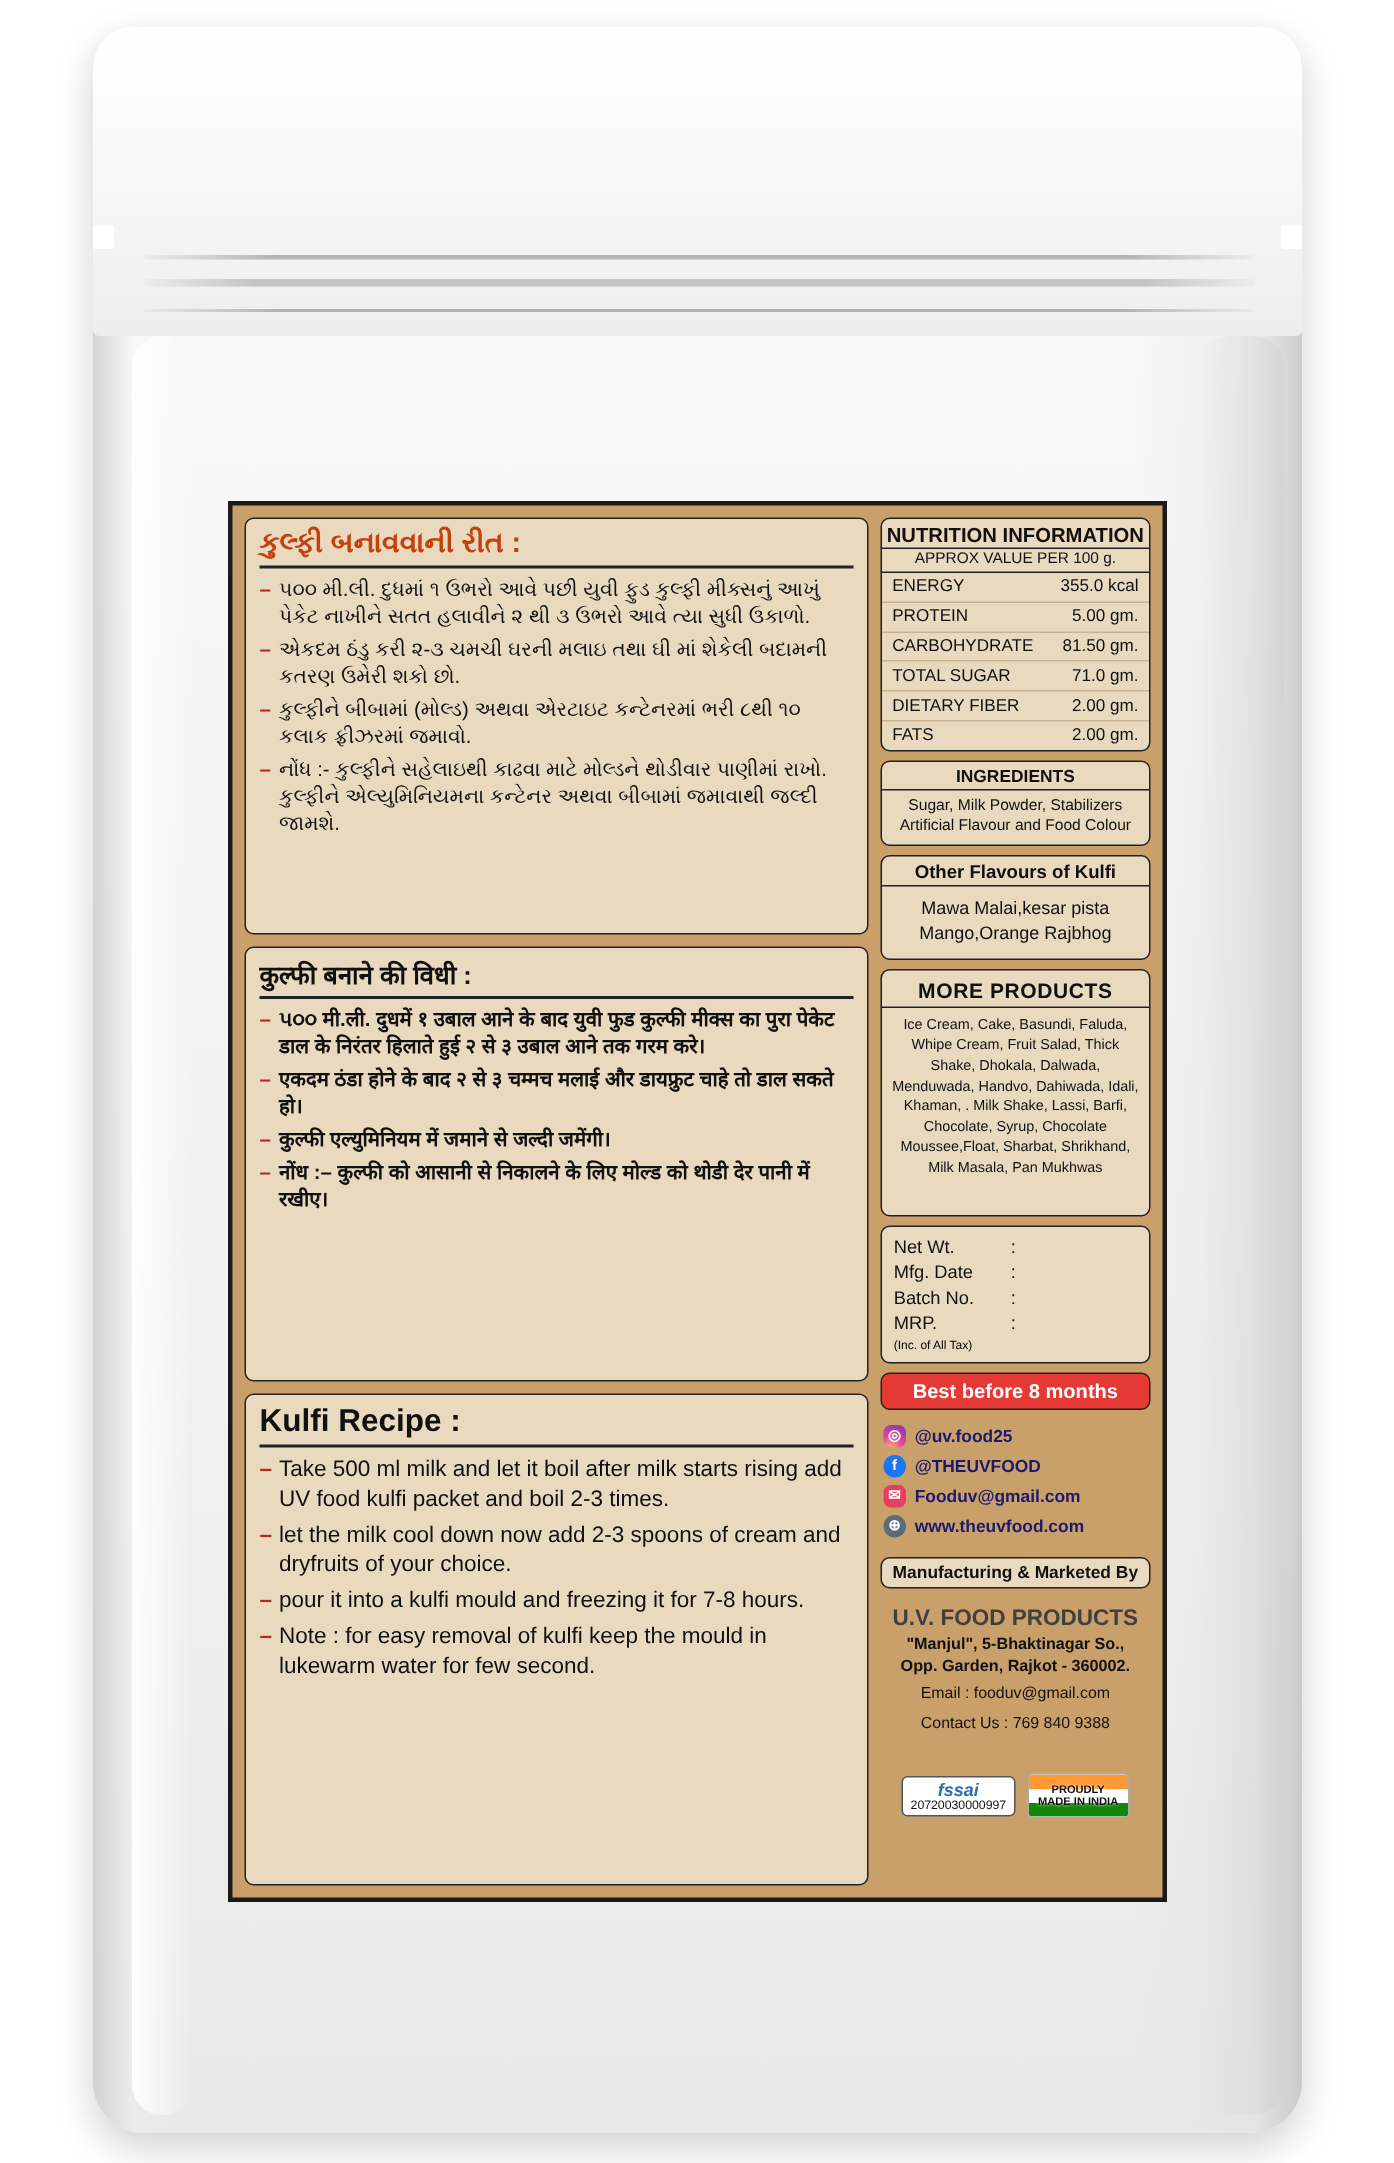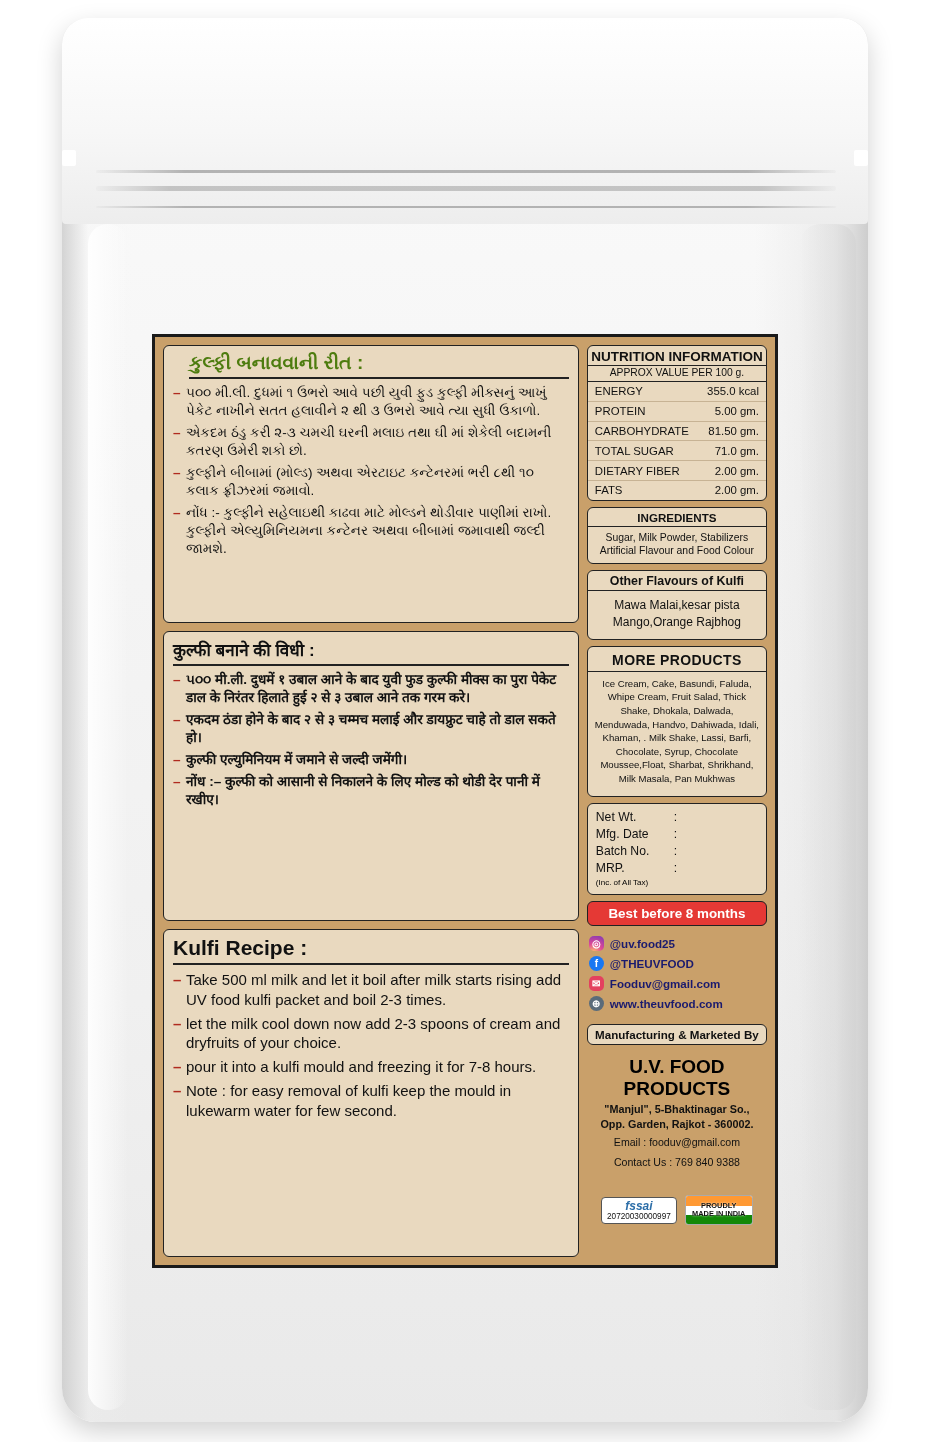--- a/index.html
+++ b/index.html
@@ -82,25 +82,24 @@
     background: #e9d9bf;
     border: 1.6px solid #222;
     border-radius: 6px;
   }
   .pad { padding: 6px 9px; }
 
   
   .heading-guj {
     font-weight: bold;
     font-size: 19px;
-    color: #4d7c0f;
+    color: #c2410c;
     border-bottom: 2px solid #222;
     padding-bottom: 3px;
     margin-bottom: 5px;
-    margin-left: 16px;
   }
   .heading-hin {
     font-weight: bold;
     font-size: 17px;
     color: #111;
     border-bottom: 2px solid #222;
     padding-bottom: 3px;
     margin-bottom: 5px;
   }
   .heading-eng {
@@ -162,21 +161,21 @@
     text-align: center; font-weight: bold; font-size: 11.6px;
     color: #111; padding: 3px 0 2px; border-bottom: 1.3px solid #222;
   }
   .sec-body {
     text-align: center; font-size: 10.4px; color: #111;
     padding: 4px 5px 5px; line-height: 1.3;
   }
   .flav-title { font-size: 12.4px; }
   .flav-body { font-size: 12px; line-height: 1.42; padding: 6px 5px 8px; }
   .more-title { font-size: 14px; letter-spacing: .4px; padding: 5px 0 3px; }
-  .more-body { font-size: 9.6px; line-height: 1.42; padding: 5px 5px 10px; }
+  .more-body { font-size: 9.6px; line-height: 1.42; padding: 5px 5px 24px; }
 
   .fields { padding: 6px 8px 7px; }
   .fields .row {
     display: flex; font-size: 12.2px; color: #111; margin-bottom: 3px;
   }
   .fields .row .k { width: 78px; }
   .fields .row .c { width: 10px; }
   .fields .note { font-size: 8px; margin-top: 1px; }
 
   .best {
@@ -207,22 +206,22 @@
   .ic.web { background: #5a6b7a; border-radius: 50%; }
 
   .mfg-bar {
     text-align: center; font-weight: bold; font-size: 11.6px;
     color: #111; border: 1.6px solid #222; border-radius: 6px;
     padding: 3px 0; background: #e9d9bf;
   }
   .company {
     text-align: center;
     font-weight: bold;
-    font-size: 19px;
-    color: #000000;
+    font-size: 15px;
+    color: #404040;
     padding: 5px 0 2px;
   }
   .addr { text-align: center; font-size: 10.8px; color: #111; line-height: 1.38; font-weight: bold; }
   .contact { text-align: center; font-size: 10.6px; color: #111; line-height: 1.5; margin-top: 4px; }
 
   .badges {
     display: flex; align-items: center; justify-content: center; gap: 8px;
     margin-top: 18px;
   }
   .fssai {

